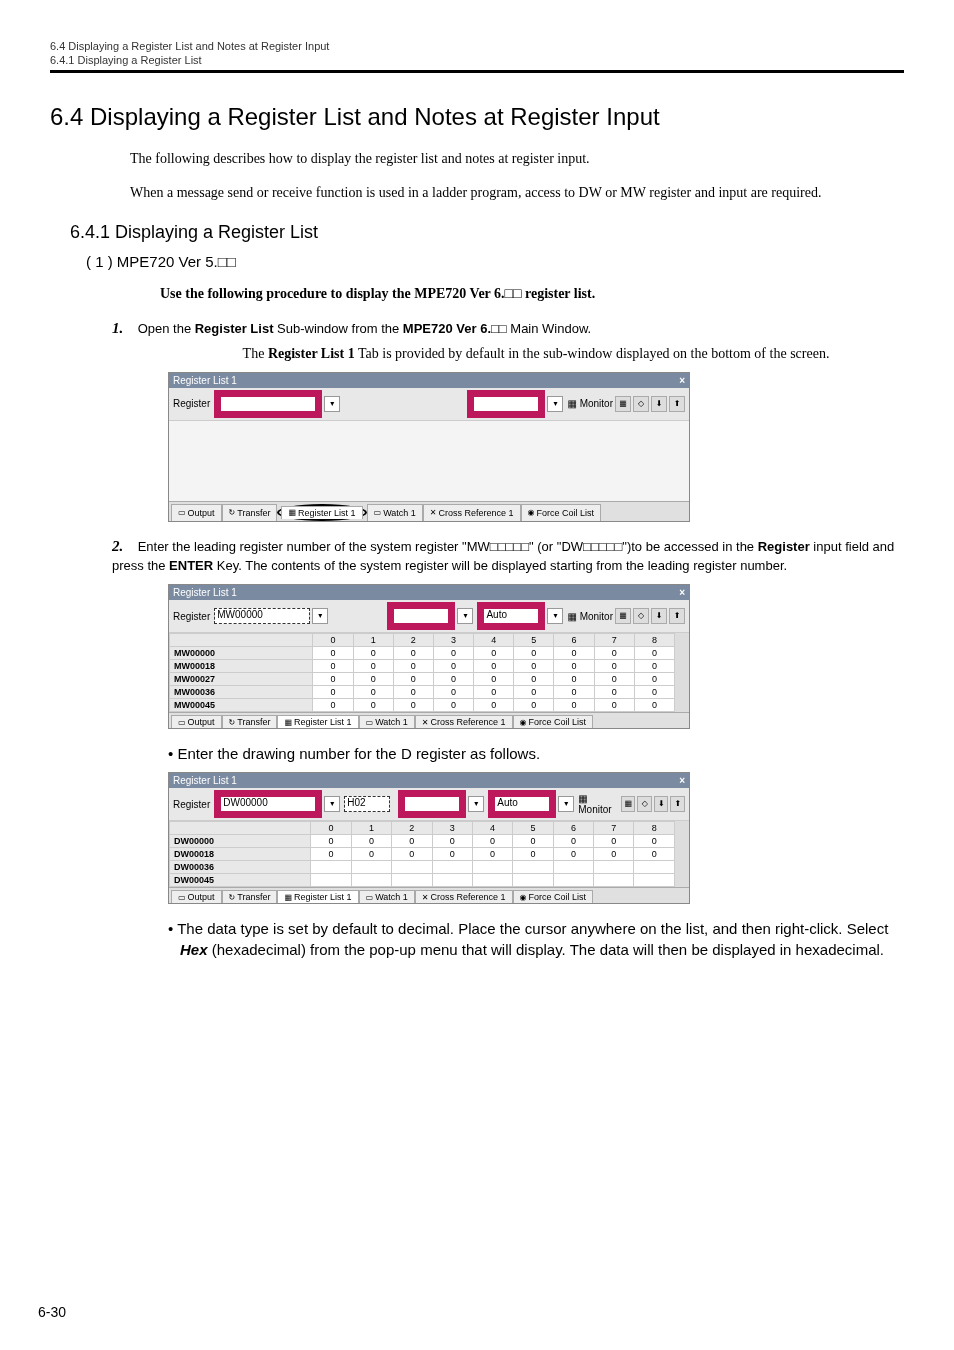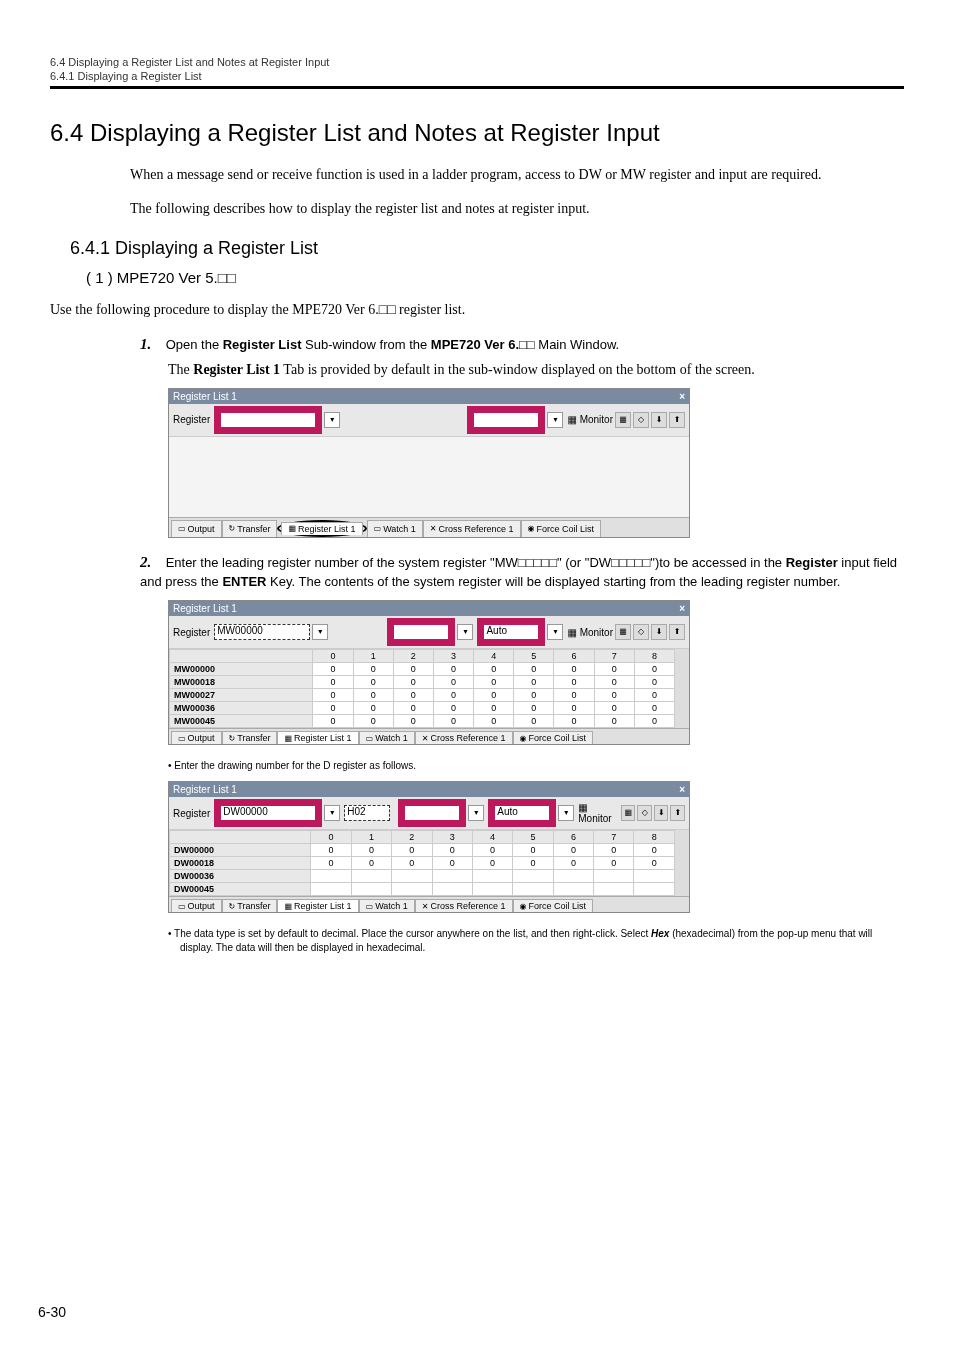--- a/index.html
+++ b/index.html
@@ -5,21 +5,21 @@
   body {
     margin: 0;
     padding: 0;
     font-family: "Times New Roman", serif;
     font-size: 14px;
     background: #fff;
     color: #000;
     width: 954px;
   }
   .page {
-    padding: 56px 50px 20px 50px;
+    padding: 40px 50px 20px 50px;
     box-sizing: border-box;
     position: relative;
     min-height: 1350px;
   }
   .runhead {
     font-size: 11px;
     font-family: Arial, sans-serif;
     color: #333;
     margin-bottom: 2px;
   }
@@ -50,47 +50,50 @@
     font-weight: normal;
     margin: 20px 0 10px 20px;
   }
   h3.subsub {
     font-family: Arial, sans-serif;
     font-size: 15px;
     font-weight: normal;
     margin: 6px 0 10px 36px;
   }
   .body-indent {
+    margin-left: 110px;
     font-size: 14px;
     line-height: 1.4;
+    font-weight: bold;
   }
   .step {
-    margin: 14px 0 6px 90px;
+    margin: 14px 0 6px 62px;
     font-family: Arial, sans-serif;
     font-size: 13px;
     line-height: 1.45;
   }
   .step-num {
     font-weight: bold;
     font-style: italic;
     font-family: "Times New Roman", serif;
     font-size: 15px;
     display: inline-block;
     width: 22px;
   }
   .step-body { font-family: Arial, sans-serif; }
   .step-sub {
     margin: 6px 0 10px 118px;
     font-size: 14px;
     font-family: "Times New Roman", serif;
+    text-align: center;
   }
   .bullet {
     margin: 14px 0 6px 118px;
     font-family: Arial, sans-serif;
-    font-size: 10px;
+    font-size: 15px;
     line-height: 1.4;
     text-indent: -12px;
     padding-left: 12px;
   }
   .bullet::before { content: "• "; }
   .screenshot {
     margin: 8px 0 10px 118px;
     width: 520px;
     font-family: Tahoma, Arial, sans-serif;
     font-size: 10px;
@@ -213,22 +216,22 @@
 <body>
 
 <div class="page">
 
   <div class="runhead">6.4  Displaying a Register List and Notes at Register Input</div>
   <div class="runhead-sub">6.4.1  Displaying a Register List</div>
   <div class="rule-thick"></div>
 
   <h1 class="section-title">6.4  Displaying a Register List and Notes at Register Input</h1>
 
+  <p class="intro">The following describes how to display the register list and notes at register input.</p>
   <p class="intro">When a message send or receive function is used in a ladder program, access to DW or MW register and input are required.</p>
-  <p class="intro">The following describes how to display the register list and notes at register input.</p>
 
   <h2 class="subsection">6.4.1  Displaying a Register List</h2>
 
   <h3 class="subsub">( 1 )  MPE720 Ver 5.□□</h3>
 
   <p class="body-indent">Use the following procedure to display the MPE720 Ver 6.□□ register list.</p>
 
   <div class="step">
     <span class="step-num">1.</span>
     <span class="step-body">

